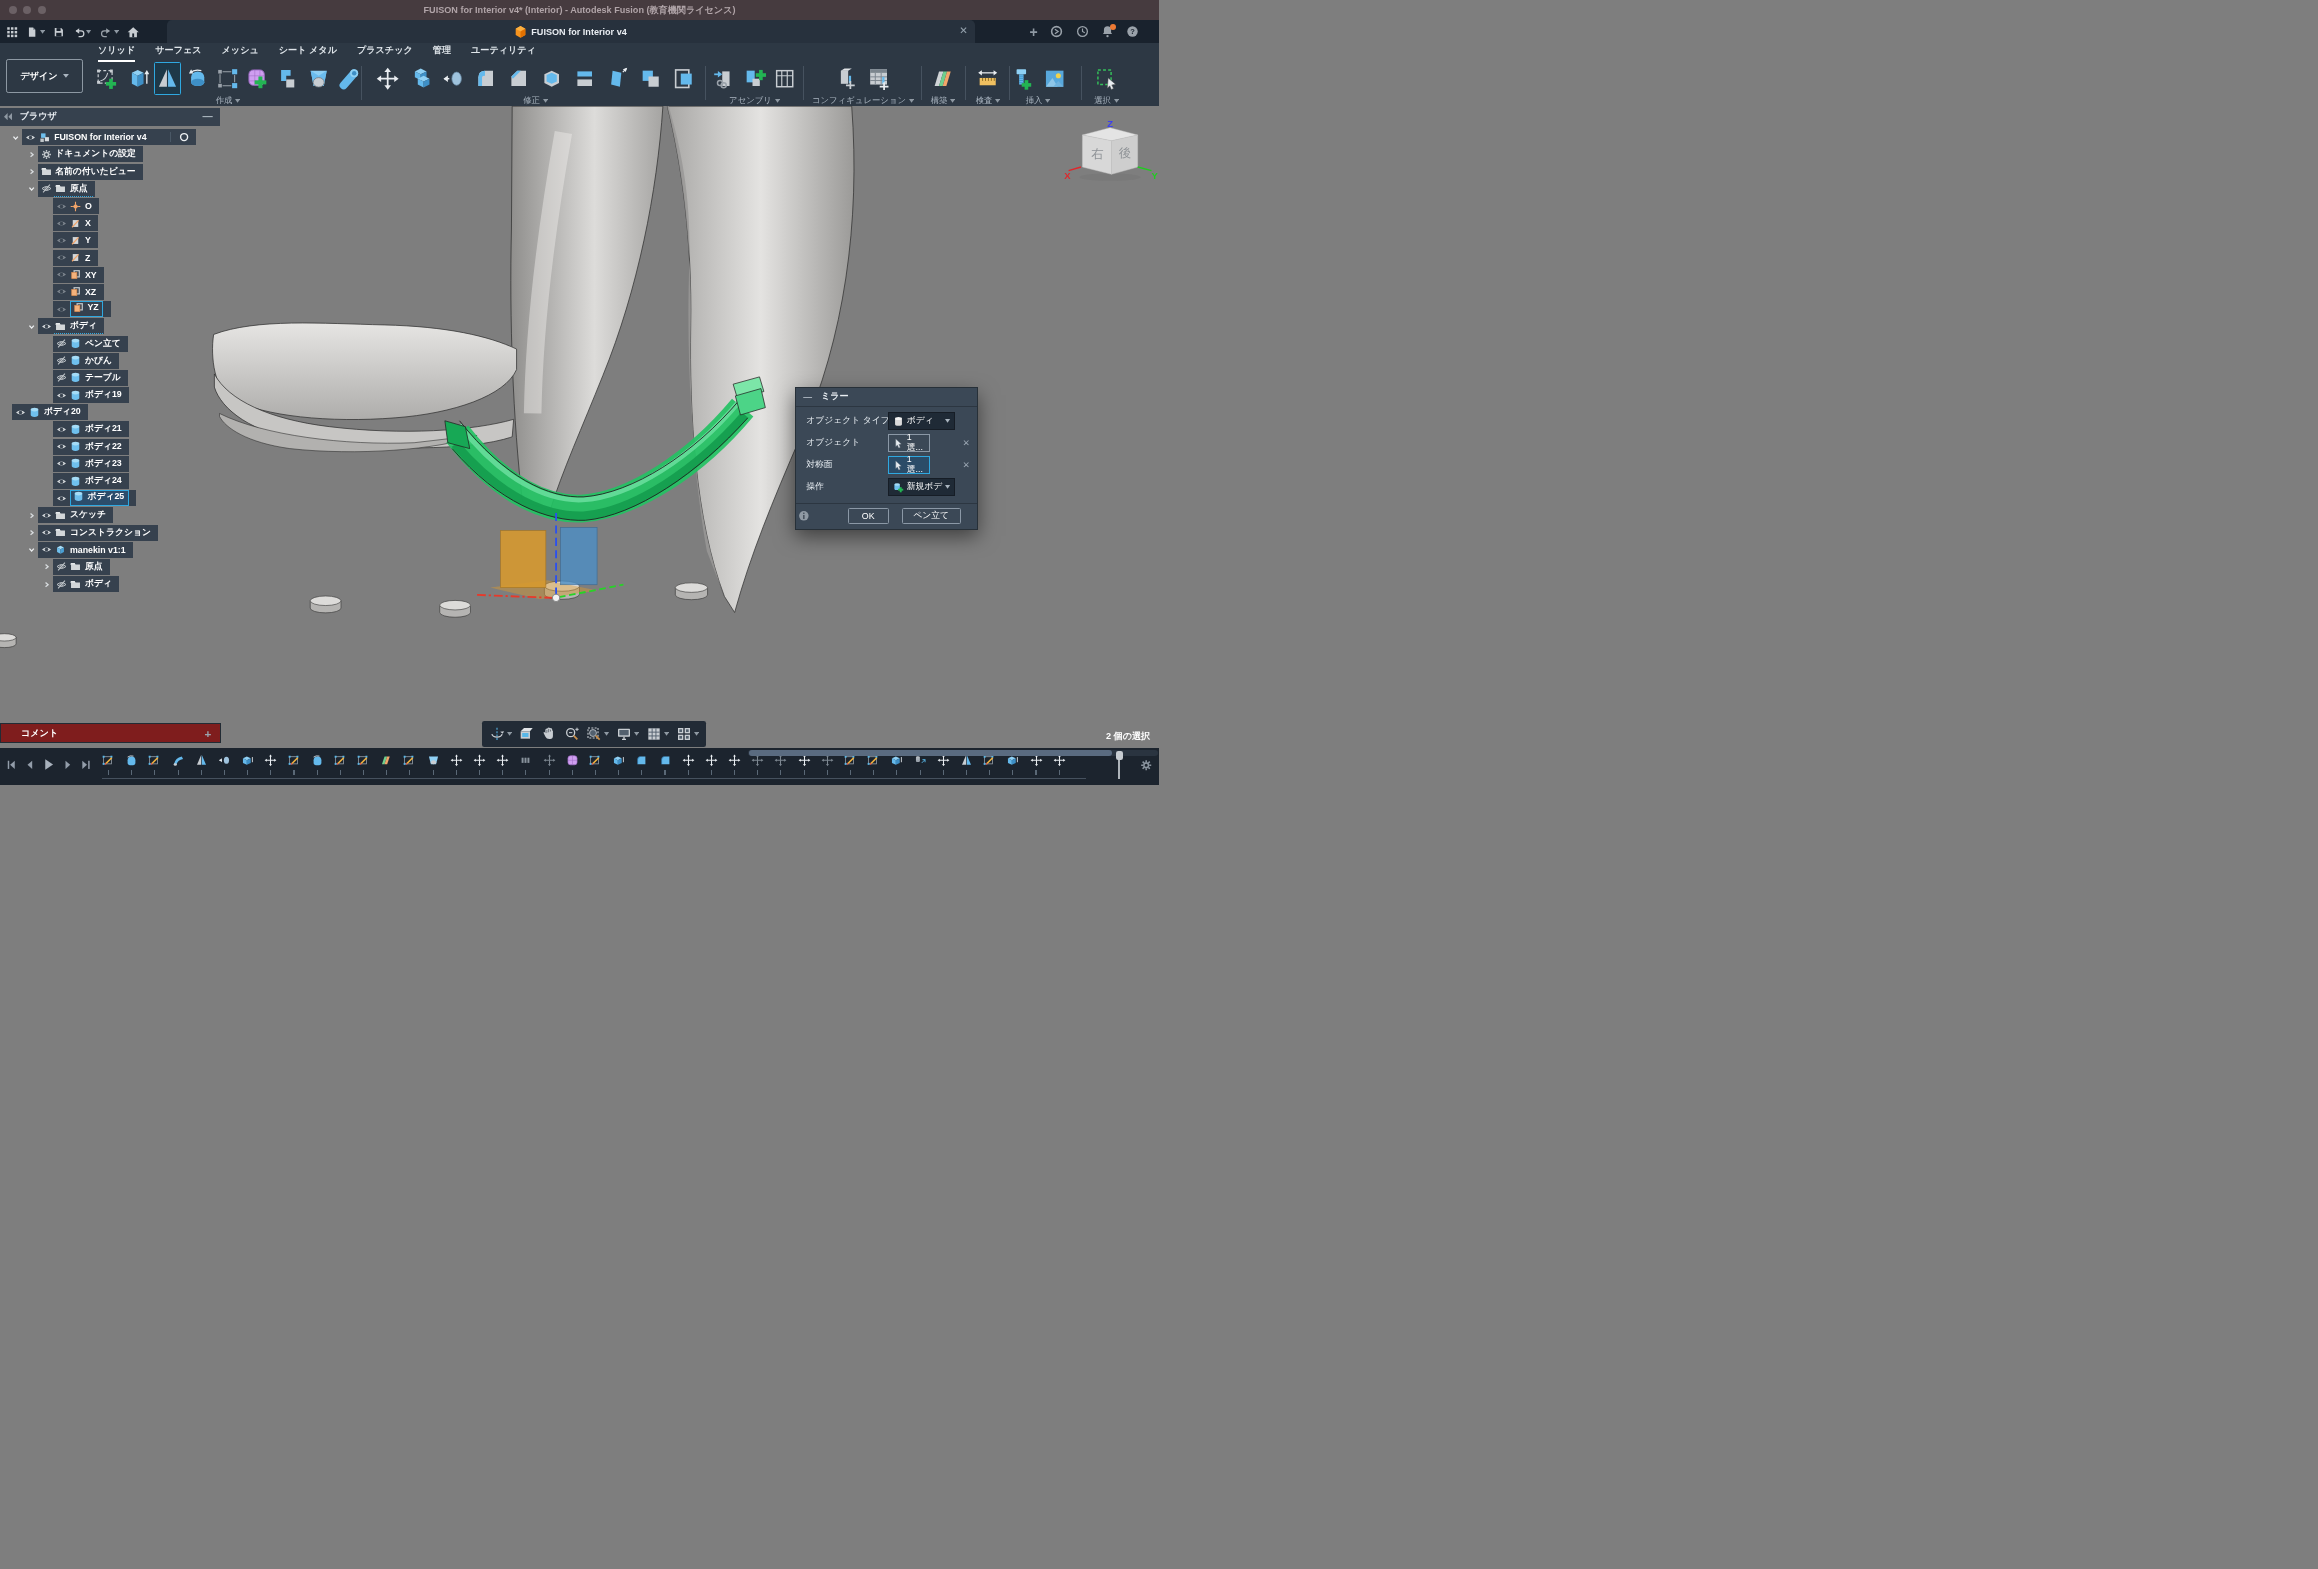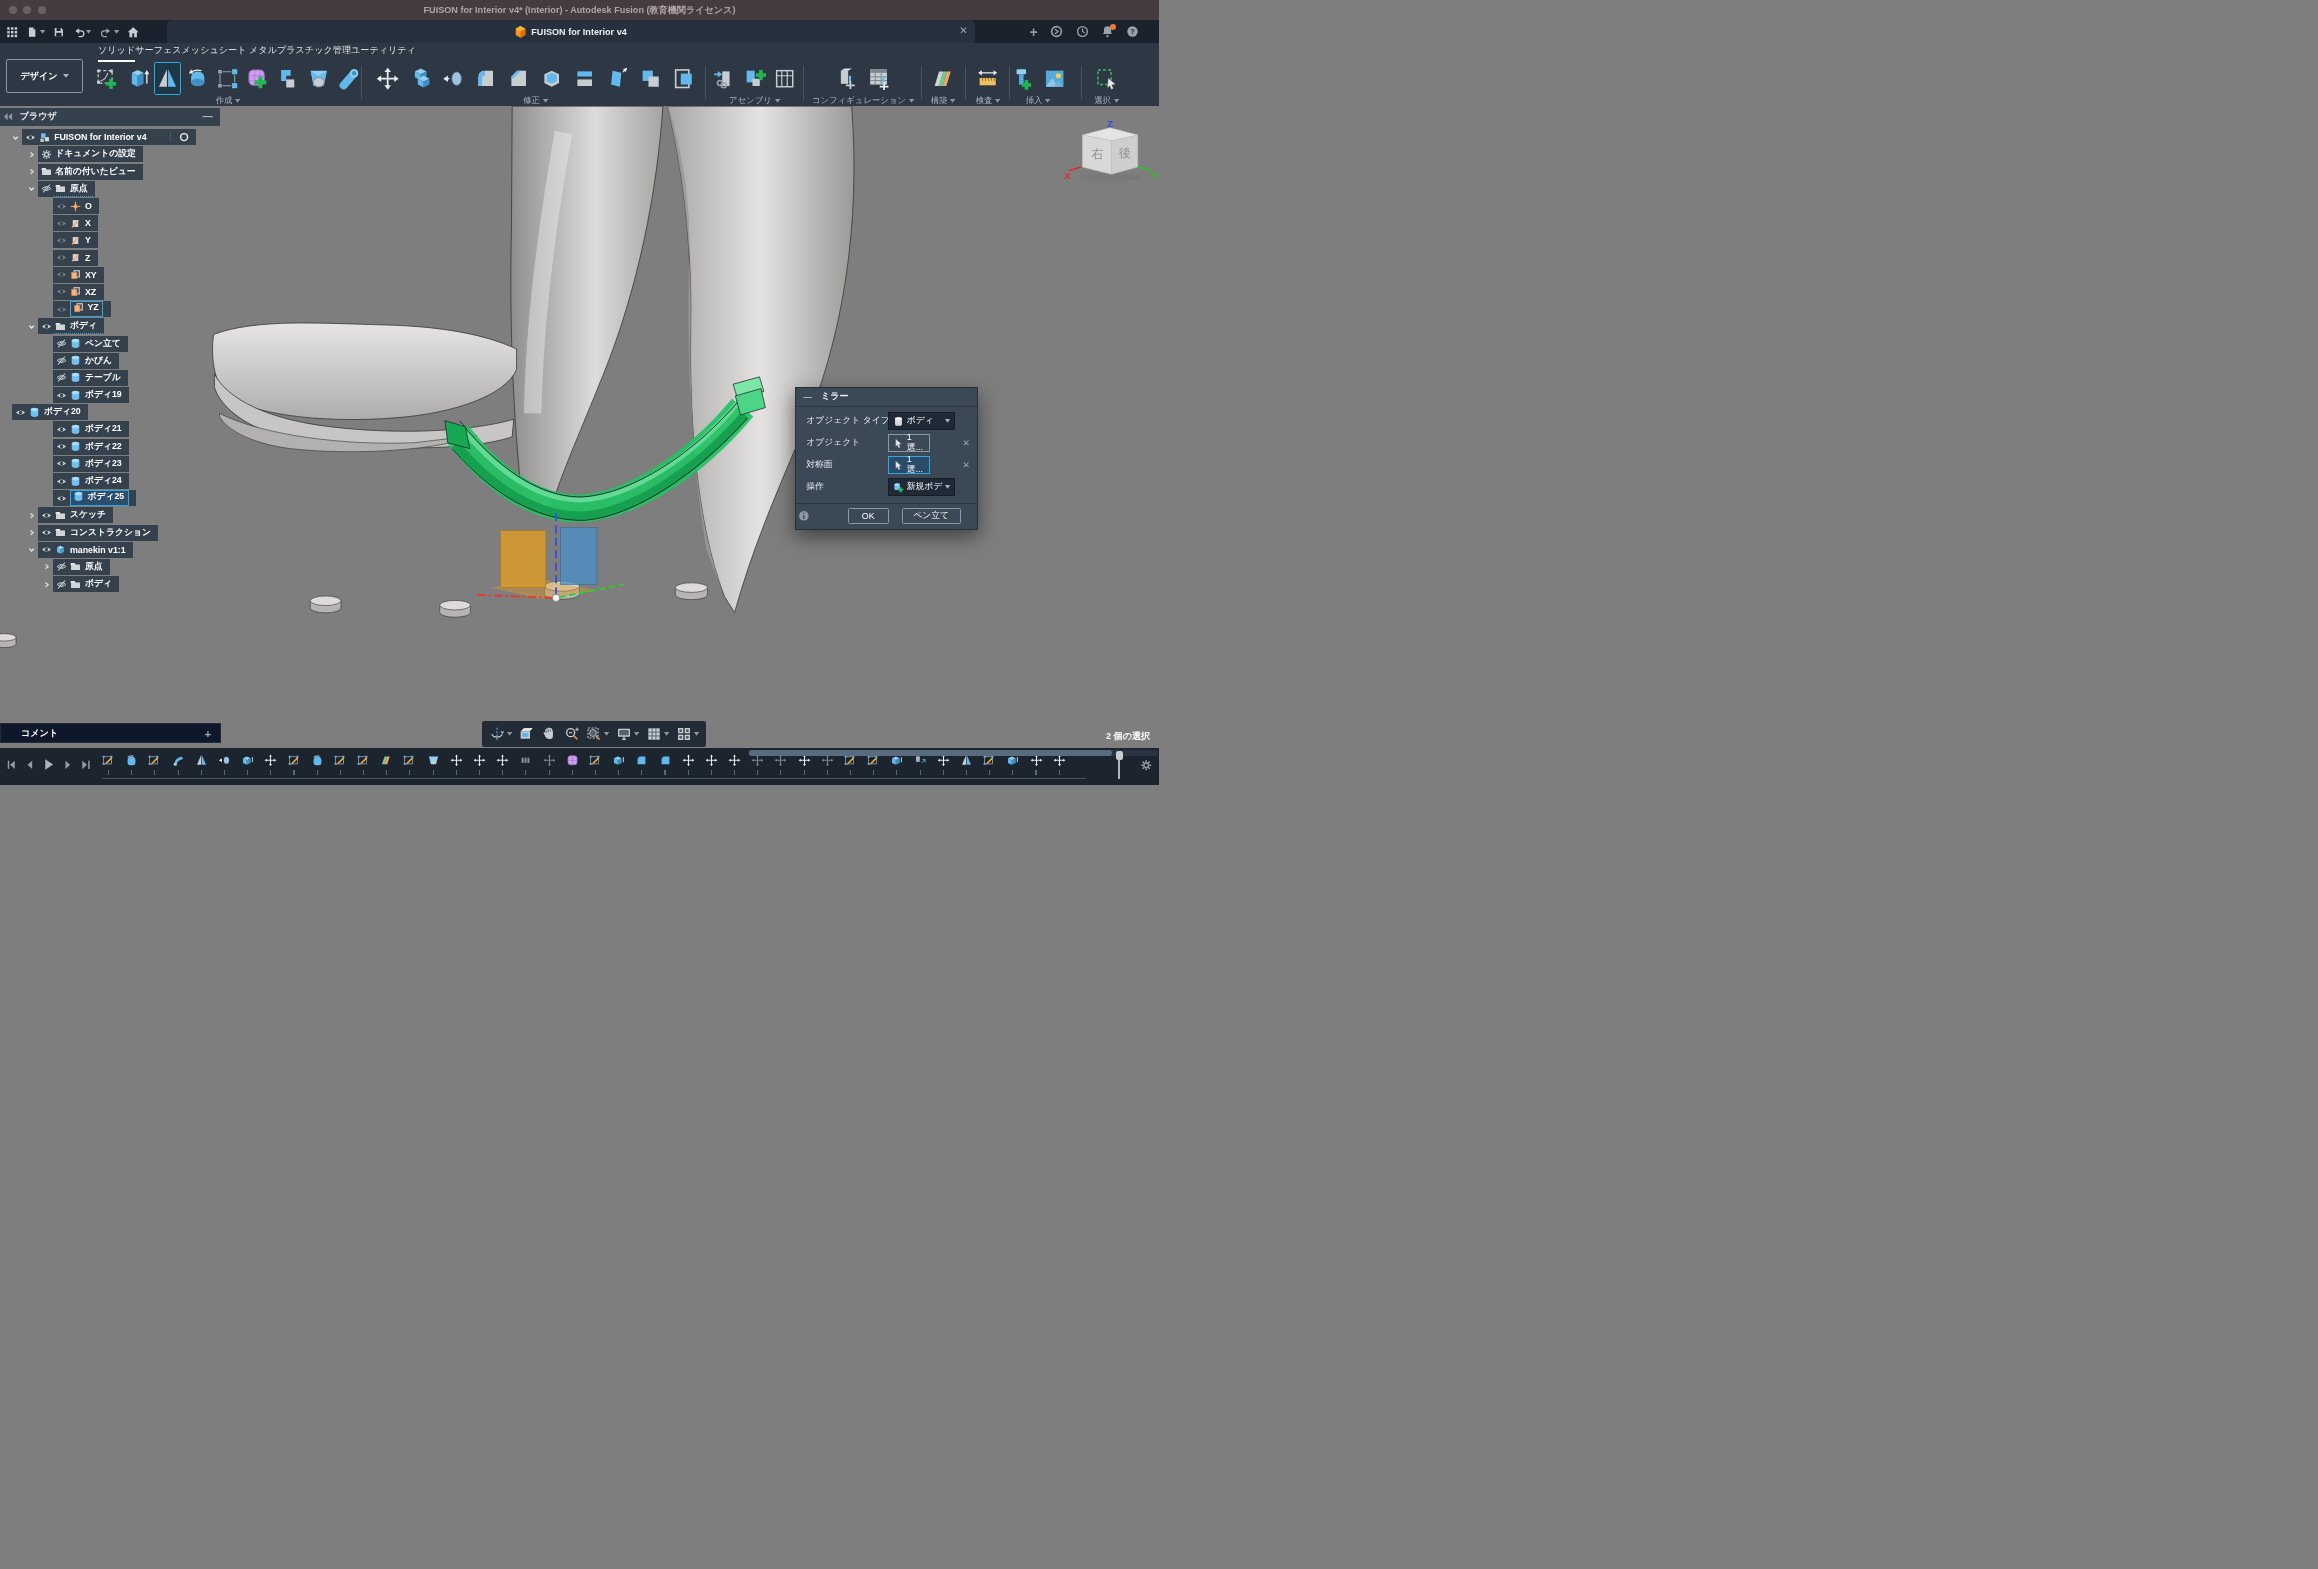--- a/index.html
+++ b/index.html
@@ -19,21 +19,21 @@
            display:flex;align-items:center;justify-content:center;gap:5.1px;font-size:9.1px;font-weight:bold;color:#e9edf2}
   .tab-close{position:absolute;right:7.3px;top:5.1px;font-size:10.2px;color:#93a0ac;cursor:default}
   .appbar-right{position:absolute;right:7.3px;top:0;height:23.4px;display:flex;align-items:center;gap:12.4px;color:#a9b3bd}
   .plus-glyph{font-size:14px;font-weight:bold;color:#8f99a3;line-height:1}
   .avatar{width:14.6px;height:14.6px;border-radius:50%;background:
           radial-gradient(circle at 35% 35%,#e8d9a8 0 30%,#7c90a8 31% 60%,#3e4e42 61% 100%)}
   .badge-dot{position:absolute;top:-1.5px;right:-2.2px;width:5.9px;height:5.9px;border-radius:50%;background:#ee7a34}
   .relative{position:relative}
   
   .ribbon{position:absolute;top:43px;left:0;right:0;height:63px;background:#2d3844;z-index:48}
-  .ribbon-tabs{position:absolute;top:0;left:98px;height:19px;display:flex;align-items:flex-end;font-size:9.1px;font-weight:normal;color:#dfe5ea}
+  .ribbon-tabs{position:absolute;top:0;left:98px;height:19px;display:flex;gap:20px;align-items:flex-end;font-size:9.1px;font-weight:bold;color:#dfe5ea}
   .ribbon-tab{padding-bottom:2.9px;border-bottom:2.2px solid transparent;white-space:nowrap}
   .ribbon-tab.active{border-bottom-color:#fff}
   .ws-btn{position:absolute;left:5.9px;top:16px;width:75px;height:32px;border:0.7px solid #8d98a3;border-radius:2.2px;
           display:flex;align-items:center;justify-content:center;gap:5.1px;font-size:9.1px;font-weight:bold;color:#fff}
   .rgroup{position:absolute;top:18.3px;height:45px}
   .ricons{height:34px;display:flex;align-items:center;justify-content:center;gap:2.9px}
   .ricon{width:28px;height:31px;display:flex;align-items:center;justify-content:center;border:1.1px solid transparent;border-radius:1.5px}
   .ricon.active{border-color:#2fa8e0;background:#1e3848}
   .rlabel{height:11px;display:flex;align-items:center;justify-content:center;gap:2.9px;font-size:8.4px;color:#aab5c0}
   .rdivider{position:absolute;top:23.4px;width:0.7px;height:34px;background:#46525f}
@@ -70,21 +70,21 @@
   .dclear{width:25px;text-align:center;color:#9aa6b2;font-size:8.8px}
   .dfooter{height:25px;border-top:0.7px solid #2c3641;display:flex;align-items:center;padding:0 2px}
   .dbtn{height:16px;border:0.7px solid #8b98a6;border-radius:1.5px;background:transparent;color:#fff;font-size:8.8px;
         display:flex;align-items:center;justify-content:center;font-family:inherit}
   .dbtn.ok{width:41px;margin-left:38px}
   .dbtn.cancel{width:59px;margin-left:13px}
   
   .scene{position:absolute;left:0;top:106px;z-index:1}
   .viewcube{position:absolute;left:1063px;top:119px;z-index:5}
   .status-sel{position:absolute;right:8.8px;top:730px;font-size:9.1px;font-weight:bold;color:#fff;z-index:6}
-  .comments{position:absolute;left:0;top:723px;width:221px;height:20px;background:#0f172a;border:0.7px solid #222b34;
+  .comments{position:absolute;left:0;top:723px;width:221px;height:20px;background:#7f1d1d;border:0.7px solid #222b34;
             box-sizing:border-box;display:flex;align-items:center;padding:0 8.8px 0 20px;font-size:9.1px;font-weight:bold;z-index:7}
   .cplus{margin-left:auto;color:#9aa4ae;font-size:11.7px;font-weight:bold}
   .navbar{position:absolute;left:482px;top:721px;height:26px;background:#222b36;border-radius:2.2px;display:flex;
           align-items:center;padding:0 6.6px;gap:6.6px;z-index:7}
   .nav-item{display:flex;align-items:center;gap:2.2px}
   
   .timeline{position:absolute;left:0;top:748px;width:1159px;height:37px;background:#1c242e;z-index:40}
   .tl-controls{position:absolute;left:5.9px;top:10.2px;display:flex;gap:6.6px;align-items:center}
   .tl-base{position:absolute;left:102px;width:984px;top:30px;height:0.7px;background:#46515e}
   .tl-features{position:absolute;left:102px;top:5.1px;display:flex;gap:10.2px}

